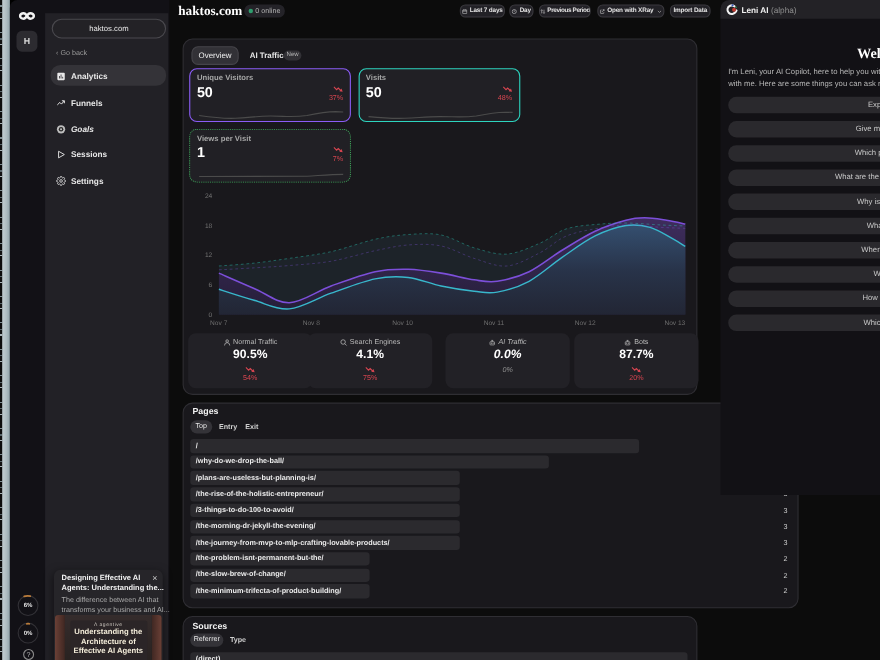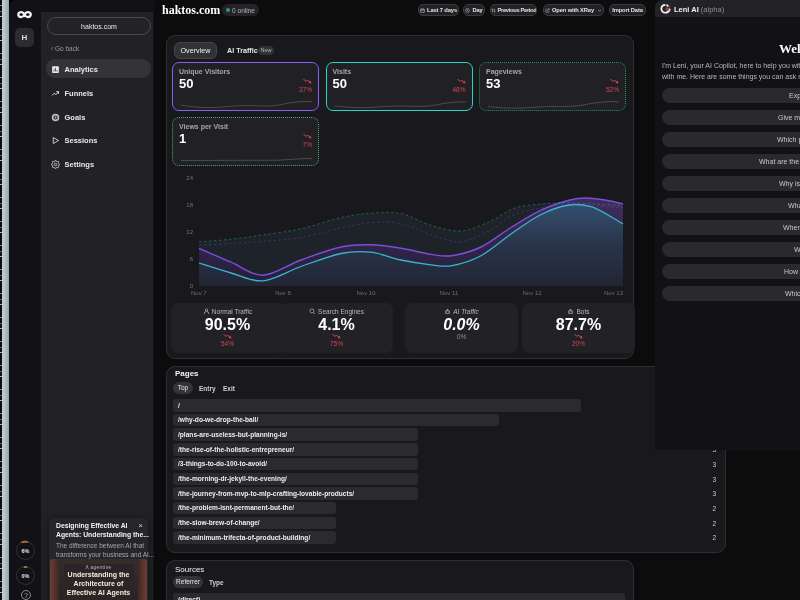--- a/index.html
+++ b/index.html
@@ -25,21 +25,21 @@
     color:#e3e3e3; font-size:5.8px; font-weight:bold; display:flex; align-items:center; justify-content:center;
     white-space:nowrap; padding:0 2px; letter-spacing:-0.15px; overflow:hidden; }
   .card { position:absolute; background:#19181c; border:1px solid #2f2e33; border-radius:9px; }
   .statcard { position:absolute; width:147px; height:49px; border-radius:7px; background:#212025; }
   .statcard .lbl { position:absolute; left:6px; top:5px; font-size:7px; font-weight:bold; color:#a6a6a6; }
   .statcard .val { position:absolute; left:6px; top:13px; font-size:13px; font-weight:bold; color:#fff; }
   .statcard .pct { position:absolute; right:6px; top:23px; font-size:6.5px; color:#d64550; }
   .statcard .arr { position:absolute; right:6px; top:15px; }
   .tbox { position:absolute; width:113px; height:50px; border-radius:7px; background:#222126; top:267px; text-align:center; }
   .tbox .tlbl { position:absolute; top:5px; left:0; width:100%; font-size:6.5px; color:#b9b9b9; display:flex; align-items:center; justify-content:center; gap:2px; }
-  .tbox .tval { position:absolute; top:13px; left:0; width:100%; font-size:16px; font-weight:bold; color:#fff; }
+  .tbox .tval { position:absolute; top:13px; left:0; width:100%; font-size:11px; font-weight:bold; color:#fff; }
   .tbox .tarr { position:absolute; top:30px; left:52px; }
   .tbox .tpct { position:absolute; top:37px; left:0; width:100%; font-size:6.5px; color:#d64550; }
   .prow { position:absolute; left:6px; height:12.5px; background:#2b2a2e; border-radius:3px; }
   .prow span { position:absolute; left:5px; top:2.6px; font-size:6.6px; font-weight:bold; color:#ededed; white-space:nowrap; }
   .pcount { position:absolute; right:9px; font-size:6.5px; color:#cfcfcf; }
   .pill { position:absolute; left:7px; width:330px; height:15px; background:#2a292d; border-radius:8px; }
   .ptext { position:absolute; top:4px; font-size:7px; color:#c9c9c9; white-space:nowrap; }
   .serif { font-family:"Liberation Serif", serif; }
 </style>
 </head>
@@ -72,21 +72,21 @@
       <svg width="9" height="9" viewBox="0 0 24 24" fill="#e8e8e8">
           <path d="M5 3h14a2 2 0 0 1 2 2v14a2 2 0 0 1-2 2H5a2 2 0 0 1-2-2V5a2 2 0 0 1 2-2zm2 14h2v-6H7v6zm4 0h2V7h-2v10zm4 0h2v-4h-2v4z"></path>
         </svg>
       Analytics</div>
     <div class="mitem" style="top:70.5px;">
       <svg width="9" height="9" viewBox="0 0 24 24" fill="none" stroke="#e8e8e8" stroke-width="2.4">
           <path d="M3 17l6-6 4 4 7-8"></path>
           <path d="M14 7h6v6"></path>
         </svg>
       Funnels</div>
-    <div class="mitem" style="top:94.5px;">
+    <div class="mitem" style="top:94.5px;font-style:italic;">
       <svg width="9" height="9" viewBox="0 0 24 24">
           <circle cx="12" cy="12" r="10" fill="#bdbdbd"></circle>
           <circle cx="12" cy="12" r="5.5" fill="#2a2a2a"></circle>
           <circle cx="12" cy="12" r="2.5" fill="#bdbdbd"></circle>
         </svg>
       Goals</div>
     <div class="mitem" style="top:118.3px;">
       <svg width="9" height="9" viewBox="0 0 24 24" fill="none" stroke="#e8e8e8" stroke-width="2.2">
           <path d="M6 4l14 8-14 8z" stroke-linejoin="round"></path>
         </svg>
@@ -143,32 +143,20 @@
       <div class="statcard" style="left:158.5px;top:26px;border:1px solid #2dd4bf;">
         <div class="lbl">Visits</div>
           <div class="val">50</div>
         <svg class="arr" width="9" height="6" viewBox="0 0 9 6">
             <path d="M0.5 1 L3 3.5 L4.5 2 L7 4.5" fill="none" stroke="#d64550" stroke-width="1"></path>
             <path d="M7.5 2.5 L8.5 5.5 L5.5 5" fill="#d64550"></path>
           </svg>
         <div class="pct">48%</div>
         <svg class="abs" style="left:7px;top:37px" width="133" height="10" viewBox="0 0 131 10">
             <path d="M0 6 C10 7 20 8 33 7.5 C46 7 52 6 65 6 C78 6 85 7 98 5.5 C105 4 115 2 124 2 L131 2.2" fill="none" stroke="#4b4b4b" stroke-width="1"></path>
-          </svg>
-      </div>
-      <div class="statcard" style="left:312px;top:26px;border:1.2px dotted #2a8a50;">
-        <div class="lbl">Pageviews</div>
-          <div class="val">53</div>
-        <svg class="arr" width="9" height="6" viewBox="0 0 9 6">
-            <path d="M0.5 1 L3 3.5 L4.5 2 L7 4.5" fill="none" stroke="#d64550" stroke-width="1"></path>
-            <path d="M7.5 2.5 L8.5 5.5 L5.5 5" fill="#d64550"></path>
-          </svg>
-        <div class="pct">52%</div>
-        <svg class="abs" style="left:7px;top:37px" width="133" height="10" viewBox="0 0 131 10">
-            <path d="M0 6.5 C10 7.5 20 8.5 33 8 C46 7.5 52 6.5 65 6.5 C78 6.5 85 7 98 4.5 C105 3 115 1.5 124 1.5 L131 2" fill="none" stroke="#4b4b4b" stroke-width="1"></path>
           </svg>
       </div>
 
       <div class="statcard" style="left:5px;top:81px;border:1.2px dotted #3fae5c;">
         <div class="lbl">Views per Visit</div>
           <div class="val">1</div>
         <svg class="arr" width="9" height="6" viewBox="0 0 9 6">
             <path d="M0.5 1 L3 3.5 L4.5 2 L7 4.5" fill="none" stroke="#d64550" stroke-width="1"></path>
             <path d="M7.5 2.5 L8.5 5.5 L5.5 5" fill="#d64550"></path>
           </svg>
@@ -304,21 +292,21 @@
           <span>/the-slow-brew-of-change/</span>
         </div>
         <div class="pcount" style="top:152.6px;">2</div>
       <div class="prow" style="top:164.3px;width:163px;">
           <span>/the-minimum-trifecta-of-product-building/</span>
         </div>
         <div class="pcount" style="top:167.3px;">2</div>
     </div>
 
     <div class="card" style="left:12px;top:560px;width:468px;height:60px;">
-      <div class="abs" style="left:8px;top:4px;font-size:8px;font-weight:normal;color:#f2f2f2;">Sources</div>
+      <div class="abs" style="left:8px;top:4px;font-size:8px;font-weight:bold;color:#f2f2f2;">Sources</div>
       <div class="abs" style="left:6px;top:15px;width:30px;height:12px;background:#343338;border-radius:6px;font-size:6.5px;color:#e8e8e8;text-align:center;line-height:12px;">Referrer</div>
       <div class="abs" style="left:42px;top:18px;font-size:6.5px;color:#cfcfcf;font-weight:bold;">Type</div>
       <div class="prow" style="top:32px;width:452px;">
           <span>(direct)</span>
         </div>
     </div>
   </div>
 
   <div class="abs" id="rpanel" style="left:646px;top:0;width:145px;height:450px;background:#121115;border-top-left-radius:8px;">
     <div class="abs" style="left:0;top:0;width:145px;height:17px;background:#232226;border-top-left-radius:8px;"></div>

